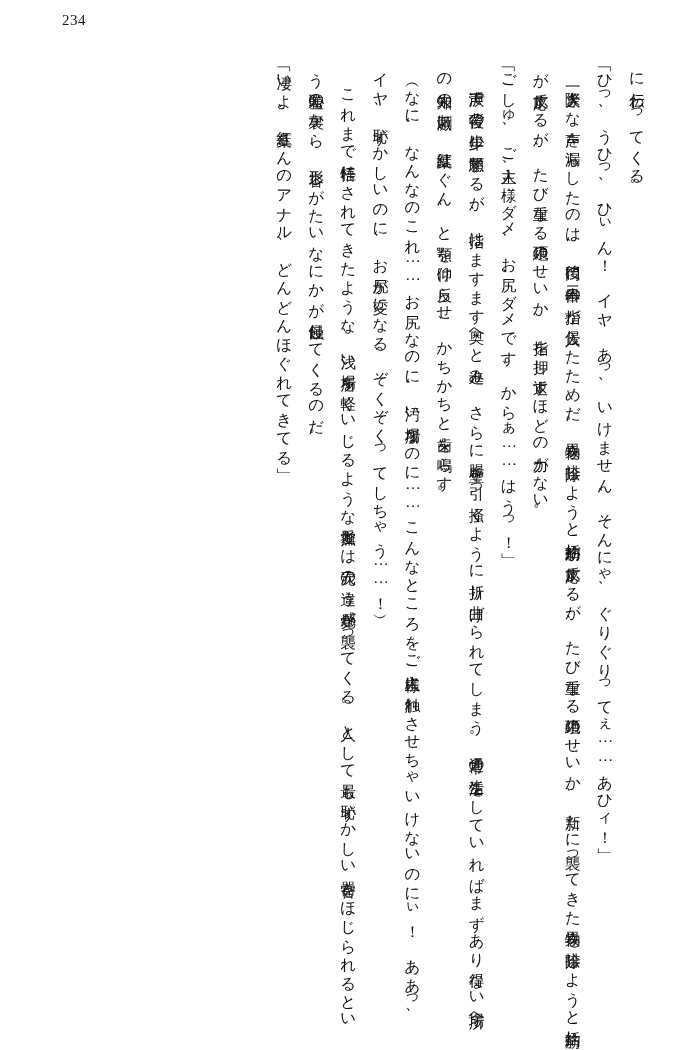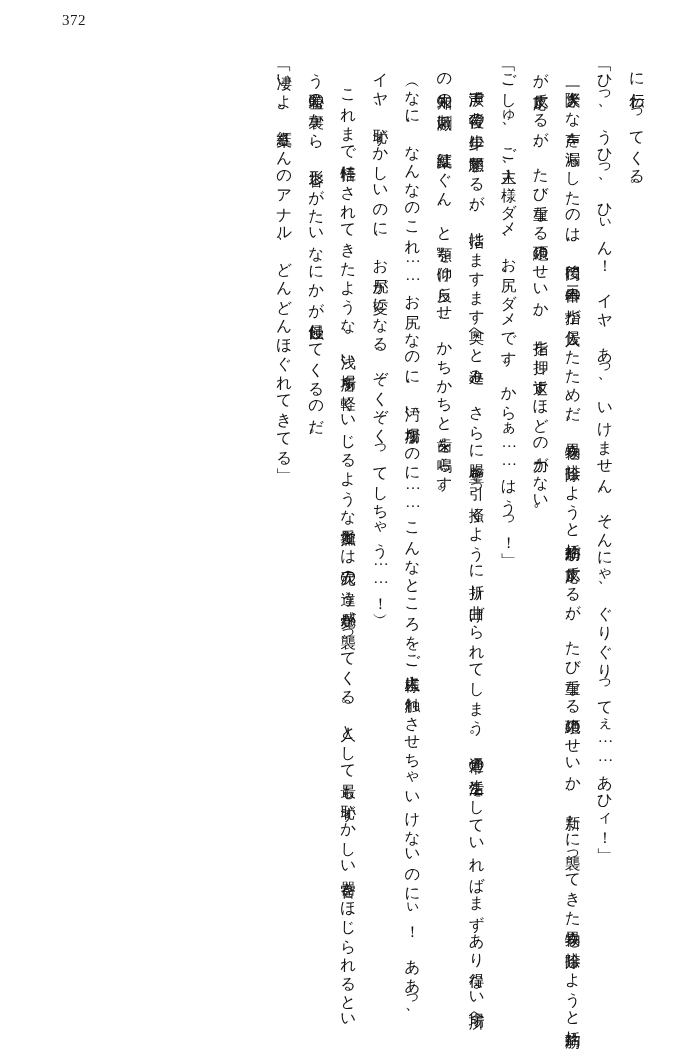--- a/index.html
+++ b/index.html
@@ -60,21 +60,21 @@
     text-indent: 1em;
   }
 
   
 </style>
 </head>
 <body>
 
 <div class="page">
 
-  <div class="page-number">372</div>
+  <div class="page-number">234</div>
 
   <div class="body-text" id="body-text">
       <p class="">に伝わってくる。</p>
       <p class="">「ひっ、うひっ、ひぃん！　イヤ、あっ、いけません、そんにゃ、ぐりぐりってぇ……あひィ！」</p>
       <p class="indent">一際大きな声を漏らしたのは、後門に二本目の指が侵入したためだ。異物を排除しようと括約筋が反応するが、たび重なる絶頂のせいか、新たに襲ってきた異物を排除しようと括約筋が反応するが、たび重なる絶頂のせいか、指を押し返すほどの力がない。</p>
       <p class="">「ごしゅ、ご主人、様、ダメ、お尻、ダメです、からぁ……はうっ！」</p>
       <p class="indent">涙声で背後の少年に懇願するが、指はますます奥へと進み、さらに腸壁を引っ掻くように折り曲げられてしまう。通常の生活をしていればまずあり得ない場所への未知の刺激に、紅葉はぐん、と顎を仰け反らせ、かちかちと歯を鳴らす。</p>
       <p class="indent">（なに、なんなのこれ……お尻、なのに、汚い場所なのに……こんなところをご主人様に触れさせちゃいけないのにぃ！　ああっ、イヤ、恥ずかしいのに、お尻が変になる、ぞくぞくってしちゃう……！）</p>
       <p class="indent">これまで桂悟にされてきたような、浅い場所を軽くいじるような愛撫とは次元の違う感覚が襲ってくる。人として最も恥ずかしい器官をほじられるという羞恥の裏から、形容しがたいなにかが侵蝕してくるのだ。</p>
       <p class="">「凄いよ、紅葉さんのアナル、どんどんほぐれてきてる」</p>

